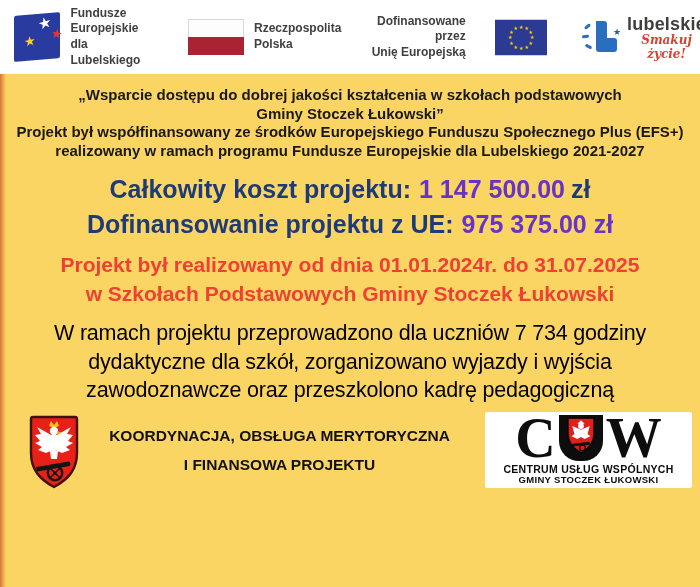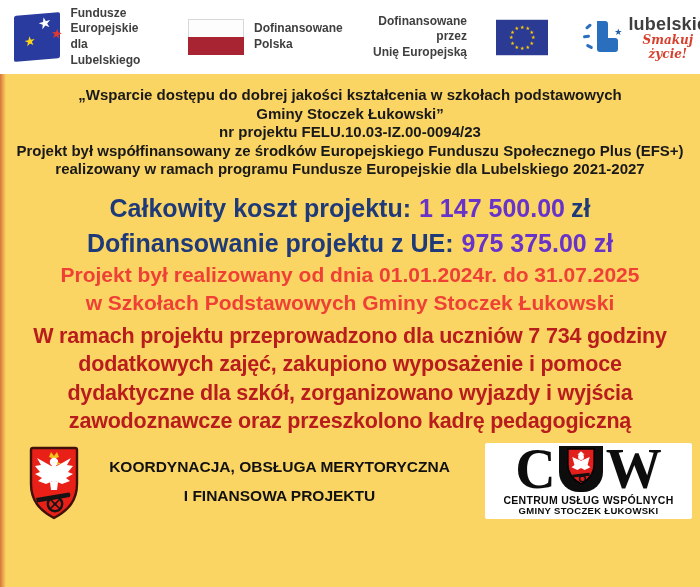--- a/index.html
+++ b/index.html
@@ -50,22 +50,22 @@
     padding-top:12px;
   }
   .body-area::before{
     content:""; position:absolute; left:0; top:0; bottom:0; width:6px;
     background:linear-gradient(90deg,#d8743a,rgba(216,116,58,0)); pointer-events:none;
   }
   .title-block{ font-size:15px; font-weight:bold; color:#191919; line-height:18.6px; }
   .money-block{ margin-top:12px; font-size:25px; font-weight:bold; color:#1e3a78; line-height:35px; }
   .money-value{ color:#6733c9; margin-left:8px; }
   .money-suffix{ margin-left:6px; }
-  .period-block{ margin-top:0; font-size:21px; font-weight:bold; color:#ef4036; line-height:28.5px; }
-  .summary-block{ margin-top:4px; font-size:21.5px; font-weight:bold; color:#b91c1c; line-height:28.5px; letter-spacing:-.2px; }
+  .period-block{ margin-top:9px; font-size:21px; font-weight:bold; color:#ef4036; line-height:28.5px; }
+  .summary-block{ margin-top:11px; font-size:21.5px; font-weight:normal; color:#000000; line-height:28.5px; letter-spacing:-.2px; }
 
   
   .footer{ display:flex; align-items:center; margin-top:5px; padding:0 8px 0 24px; }
   .coord-text{ flex:1; text-align:center; font-size:15.5px; font-weight:bold;
     color:#111; line-height:29px; padding-right:10px; }
   .cuw-box{ width:207px; height:76px; background:#fff; border-radius:2px;
     display:flex; flex-direction:column; align-items:center; padding-top:2px; }
   .cuw-letters{ display:flex; align-items:flex-start; height:50px; }
   .cuw-letter{ font-family:"Liberation Serif", serif; font-weight:bold; font-size:56px;
     line-height:48px; color:#0d0d0d; }
@@ -93,21 +93,21 @@
         <div>dla Lubelskiego</div>
       </div>
     </div>
 
     <div class="logo-group" style="margin-left:18px;">
       <div class="pl-flag">
         <div class="white"></div>
         <div class="red"></div>
       </div>
       <div class="logo-text">
-        <div>Dofinansowane</div>
+        <div>Rzeczpospolita</div>
         <div>Polska</div>
       </div>
     </div>
 
     <div class="logo-group" style="margin-left:14px;gap:20px;">
       <div class="logo-text right">
         <div>Dofinansowane przez</div>
         <div>Unię Europejską</div>
       </div>
       <svg class="eu-flag" width="64" height="43" viewBox="0 0 62 42">
@@ -146,42 +146,40 @@
         <div class="tagline">Smakuj życie!</div>
       </div>
     </div>
   </div>
 
   <div class="body-area">
 
     <div class="title-block">
       <div>„Wsparcie dostępu do dobrej jakości kształcenia w szkołach podstawowych</div>
       <div>Gminy Stoczek Łukowski”</div>
-      <div>nr projektu FELU.10.03-IZ.00-0094/23</div>
       <div>Projekt był współfinansowany ze środków Europejskiego Funduszu Społecznego Plus (EFS+)</div>
       <div>realizowany w ramach programu Fundusze Europejskie dla Lubelskiego 2021-2027</div>
     </div>
 
     <div class="money-block">
       <div>
         <span>Całkowity koszt projektu:</span><span class="money-value">1 147 500.00</span><span class="money-suffix">zł</span>
       </div>
       <div>
         <span>Dofinansowanie projektu z UE:</span><span class="money-value">975 375.00 zł</span>
       </div>
     </div>
 
     <div class="period-block">
       <div>Projekt był realizowany od dnia 01.01.2024r. do 31.07.2025</div>
       <div>w Szkołach Podstawowych Gminy Stoczek Łukowski</div>
     </div>
 
     <div class="summary-block">
       <div>W ramach projektu przeprowadzono dla uczniów 7 734 godziny</div>
-      <div>dodatkowych zajęć, zakupiono wyposażenie i pomoce</div>
       <div>dydaktyczne dla szkół, zorganizowano wyjazdy i wyjścia</div>
       <div>zawodoznawcze oraz przeszkolono kadrę pedagogiczną</div>
     </div>
 
     <div class="footer">
 
       <svg width="60" height="80" viewBox="0 0 60 80">
         <path d="M30,77 C15,69 7,59 7,43 L7,9 Q7,7 9,7 L51,7 Q53,7 53,9 L53,43 C53,59 45,69 30,77 Z" fill="#e82018" stroke="#40100a" stroke-width="2.4"></path>
         <polygon points="25,16 27,11 30,15 33,11 35,16 30,18" fill="#f0c419"></polygon>
         <circle cx="30" cy="21" r="4.2" fill="#fff"></circle>

